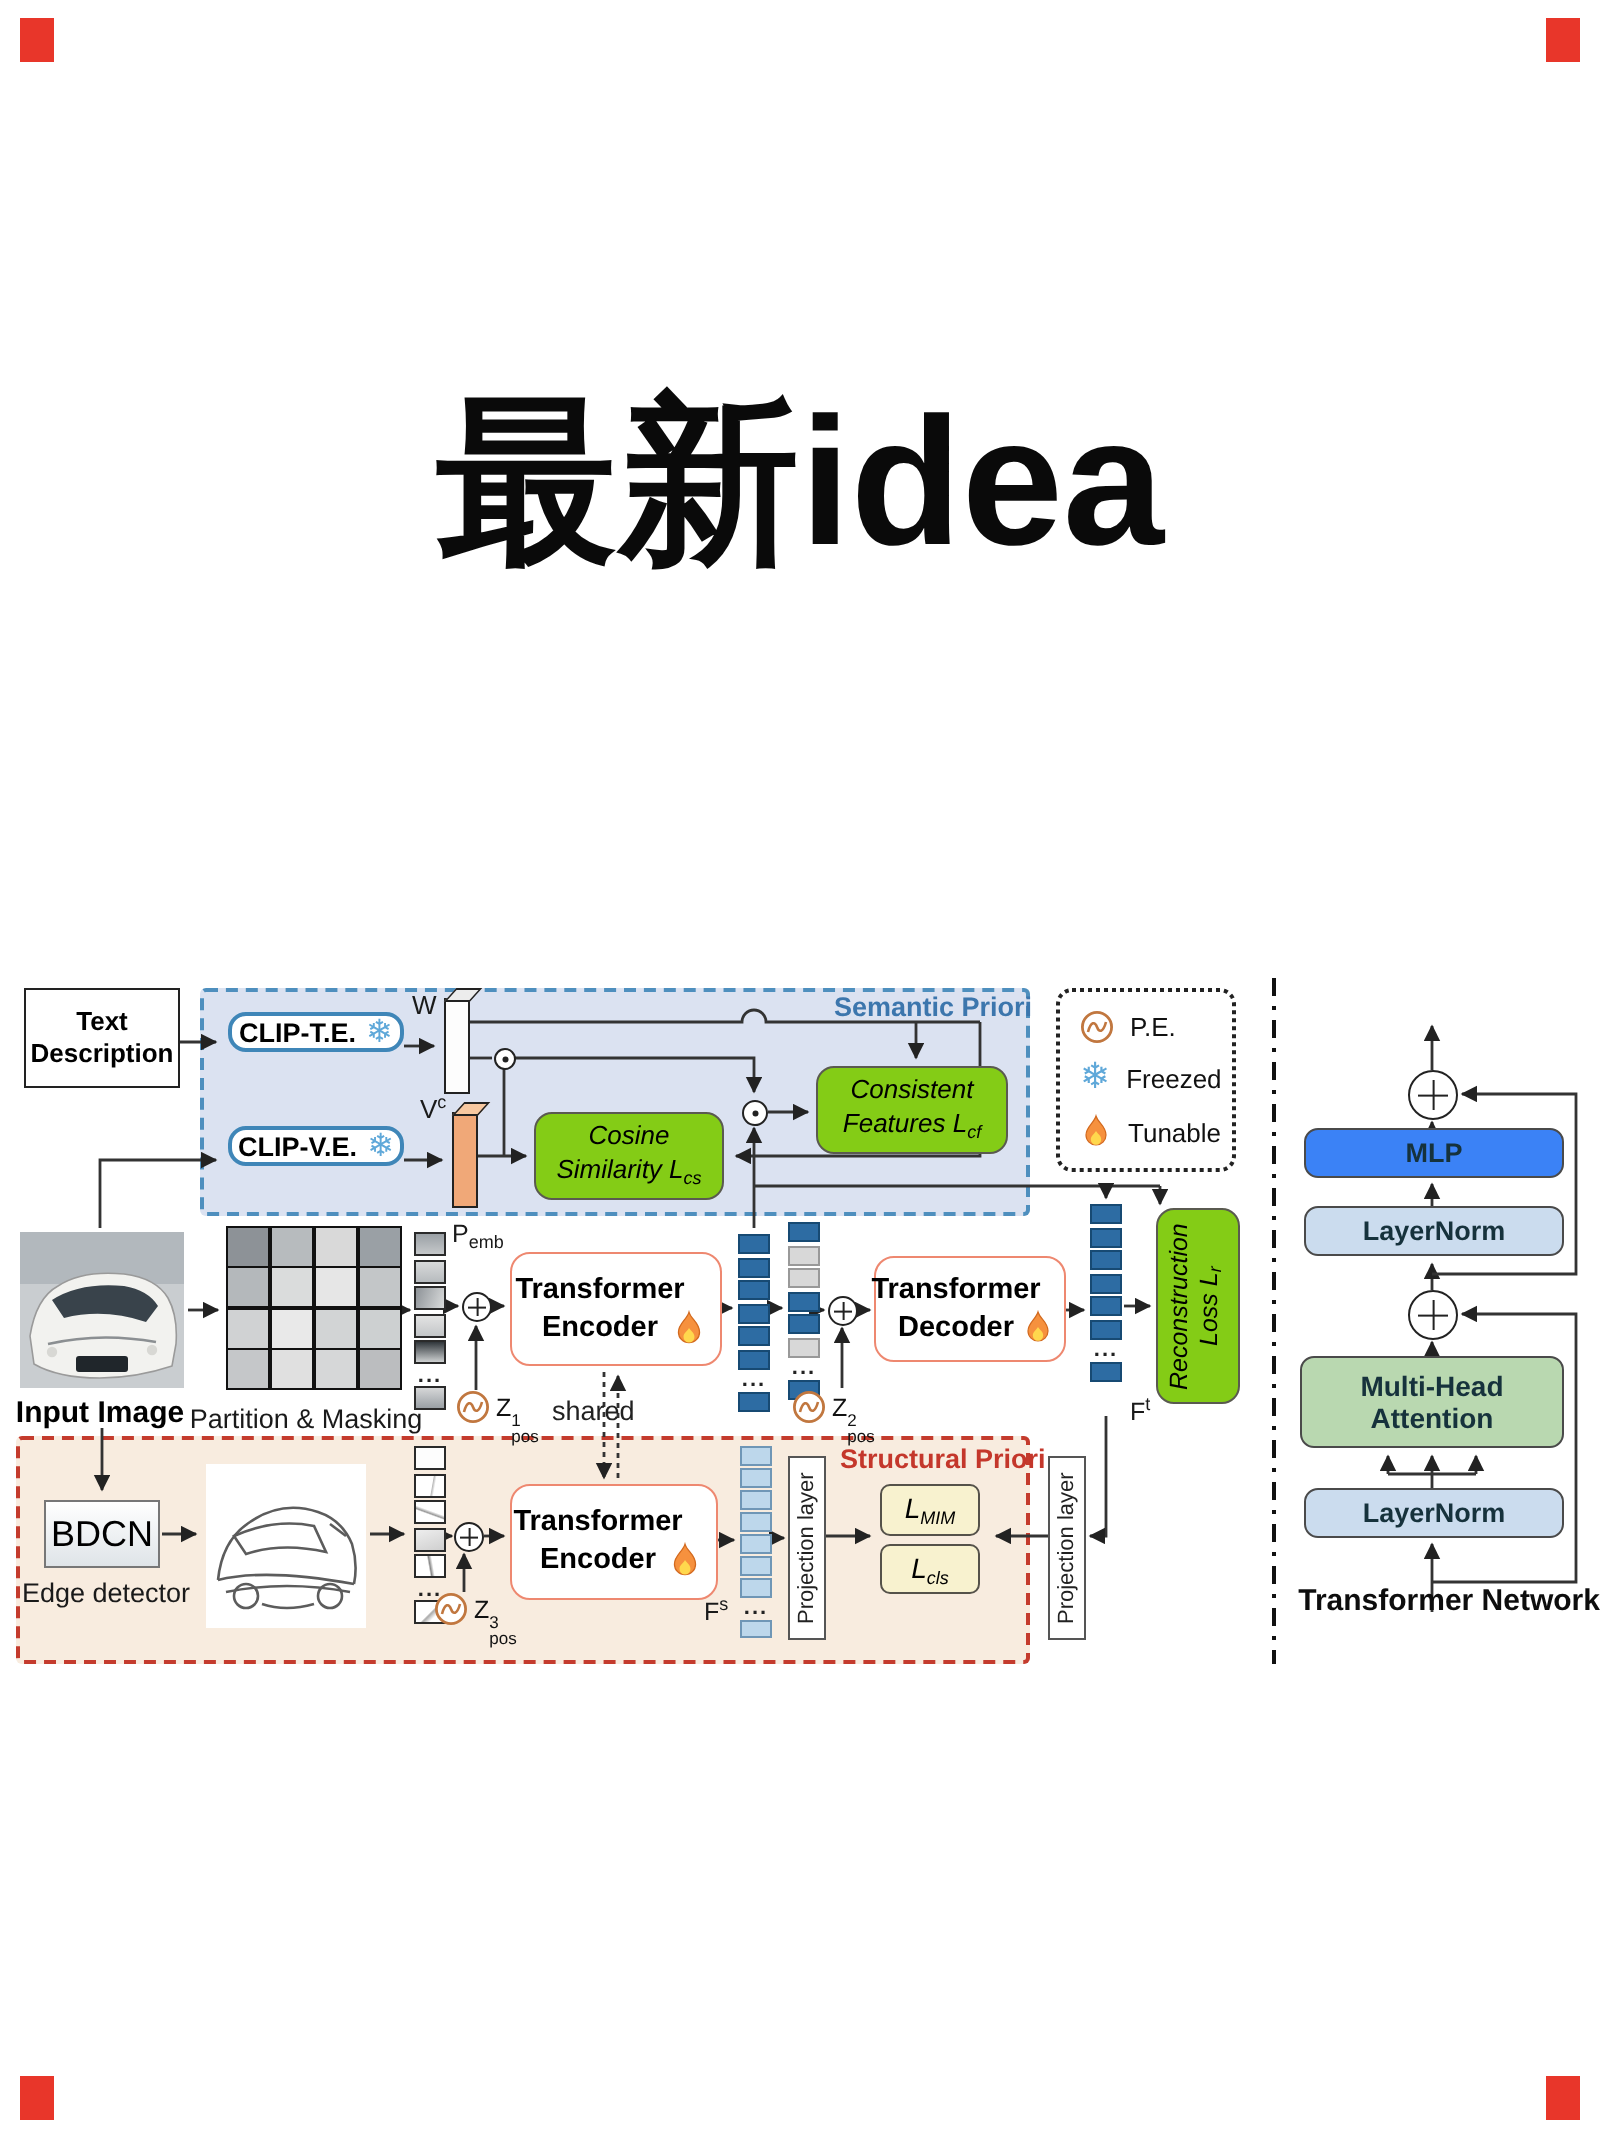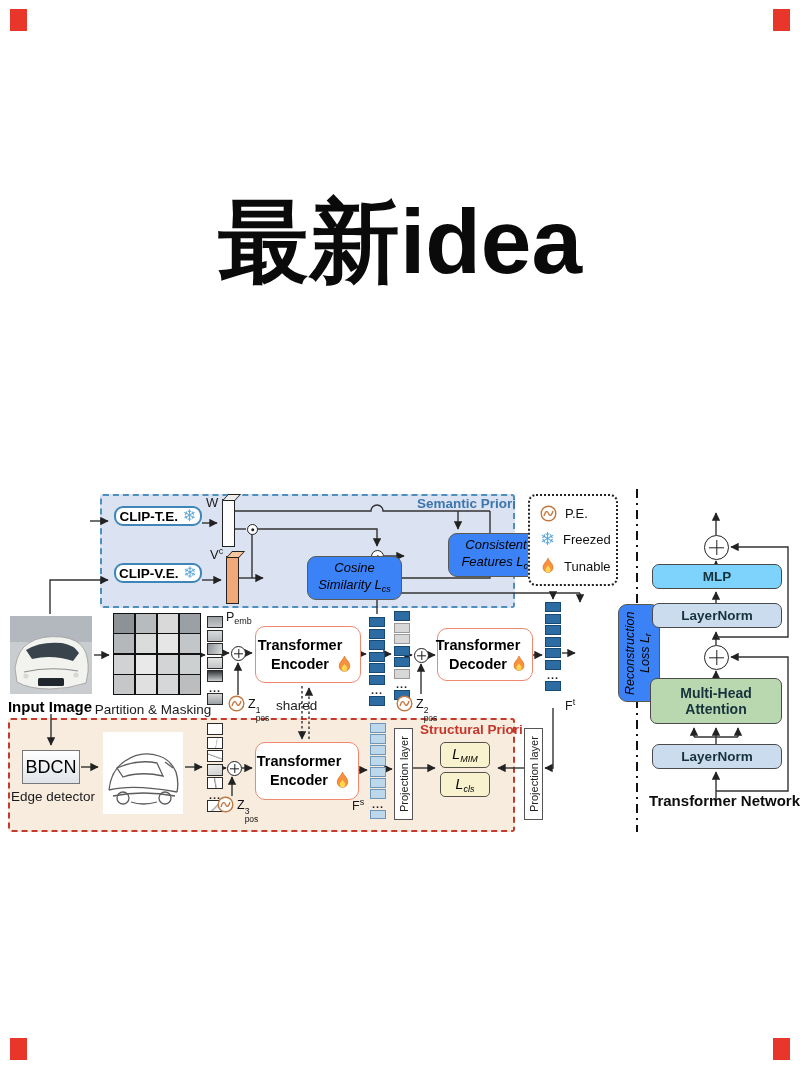--- a/index.html
+++ b/index.html
@@ -31,22 +31,22 @@
   .clipbox{width:88px;height:20px;background:#fff;border:2px solid #3f86b8;
            border-radius:9px;font-weight:bold;font-size:13.5px;flex-direction:row !important;gap:5px;}
   .snow{color:#5fa8d9;font-size:16px;font-family:"DejaVu Sans",sans-serif;line-height:16px;}
 
   .bar3d{position:absolute;width:11px;height:46px;border:1.2px solid #222;background:#fdfdfd;}
   .bar3d::before{content:"";position:absolute;left:2px;top:-6px;width:11px;height:5px;
                  background:#ececec;border:1px solid #222;transform:skewX(-42deg);}
   .bar3d.orange{background:#f0a878;}
   .bar3d.orange::before{background:#f7c8a0;}
 
-  .ybox{background:#3b82f6;border:1.5px solid #5a5a50;border-radius:9px;
-        font-style:italic;font-size:13px;line-height:17px;margin-left:40px;}
+  .ybox{background:#84cc16;border:1.5px solid #5a5a50;border-radius:9px;
+        font-style:italic;font-size:13px;line-height:17px;}
 
   #legend{left:528px;top:494px;width:90px;height:92px;background:#fff;
           border:2px dotted #222;border-radius:8px;justify-content:space-around;
           align-items:flex-start;padding:4px 0 4px 10px;}
   .leg-row{display:flex;align-items:center;gap:8px;font-size:13px;color:#111;}
 
   .encbox{background:#fff;border:1.8px solid #ee8870;border-radius:10px;
           font-weight:bold;font-size:14.5px;line-height:19px;}
   .flame{position:absolute;}
 
@@ -80,21 +80,21 @@
   .zlbl{position:absolute;font-size:12.5px;color:#111;}
   .zstack{display:inline-flex;flex-direction:column;font-size:8.5px;line-height:8px;vertical-align:-5px;}
 
   #grid{left:113px;top:613px;width:86px;height:80px;display:grid;
         grid-template-columns:repeat(4,1fr);grid-template-rows:repeat(4,1fr);
         gap:1.6px;background:#111;border:1.6px solid #111;}
   #grid div{width:100%;height:100%;}
 
   
   .netbox{border:1.4px solid #4a4a4a;border-radius:7px;font-size:13.5px;font-weight:600;color:#16323c;}
-  #mlp{left:652px;top:564px;width:130px;height:25px;background:#7dd3fc;}
+  #mlp{left:652px;top:564px;width:130px;height:25px;background:#3b82f6;}
   #ln1{left:652px;top:603px;width:130px;height:25px;background:#cbdcee;}
   #mha{left:650px;top:678px;width:132px;height:46px;background:#b9d8b0;font-size:14px;}
   #ln2{left:652px;top:744px;width:130px;height:25px;background:#cbdcee;}
   #net-title{left:648px;top:792px;width:152px;font-weight:bold;font-size:15px;color:#0d0d0d;text-align:right;}
 
   #labels-inputimg{left:4px;top:698px;width:92px;font-weight:bold;font-size:15px;text-align:center;}
   #labels-partition{left:93px;top:702px;width:120px;font-size:13.5px;text-align:center;color:#1a1a1a;}
   #bdcn{left:22px;top:750px;width:58px;height:34px;background:linear-gradient(#ffffff,#dfe4e8);
         border:1.2px solid #777;font-size:18px;}
   #edgedet{left:10px;top:789px;width:86px;font-size:13.5px;text-align:center;color:#1a1a1a;}
@@ -185,20 +185,24 @@
       <path d="M716,564 V561" marker-end="url(#ar)"></path>
       <path d="M716,535 V513" marker-end="url(#ar)"></path>
       <path d="M716,791 H788 V657 H731" marker-end="url(#ar)"></path>
       <path d="M716,637 H788 V547 H731" marker-end="url(#ar)"></path>
     </g>
   </svg>
 
   <div class="abs" id="sem-label">Semantic Priori</div>
   <div class="abs" id="struct-label">Structural Priori</div>
 
+  <div class="box" id="textdesc">
+    <span>Text</span>
+    <span>Description</span>
+  </div>
 
   <div class="box clipbox" style="left:114px;top:506px;">
     <span>CLIP-T.E.</span>
     <span class="snow">❄</span>
   </div>
   <div class="box clipbox" style="left:114px;top:563px;">
     <span>CLIP-V.E.</span>
     <span class="snow">❄</span>
   </div>
 

